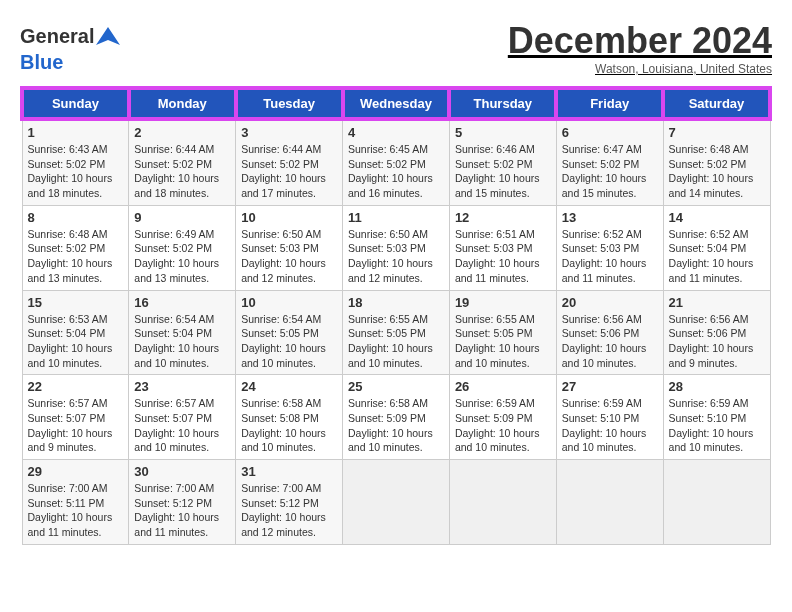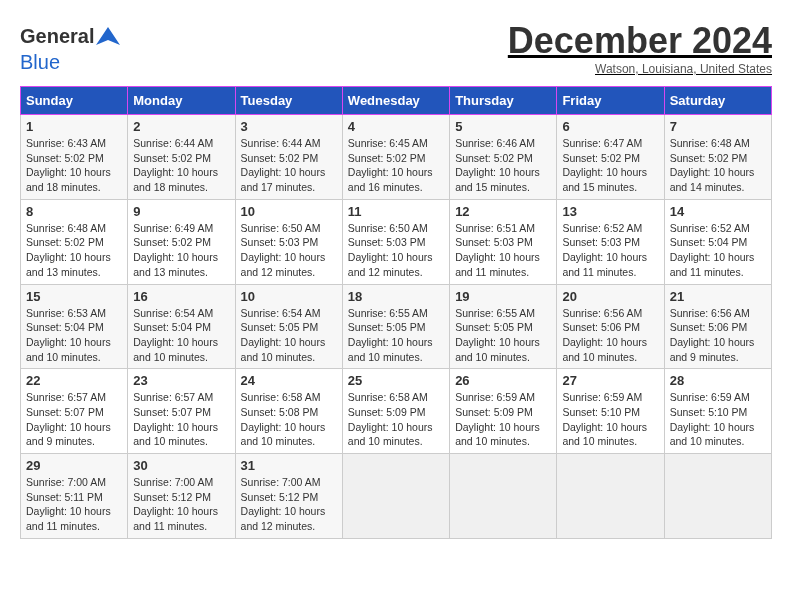--- a/index.html
+++ b/index.html
@@ -42,22 +42,22 @@
       width: 100%;
       border-collapse: collapse;
       table-layout: fixed;
     }
     thead th {
       background: #2255bb;
       color: #fff;
       font-size: 13px;
       font-weight: bold;
       padding: 6px 5px;
-      text-align: left;
-      border: 1px solid #d946ef;
+      text-align: center;
+      border: 4px solid #d946ef;
     }
     tbody td {
       border: 1px solid #ccc;
       vertical-align: top;
       padding: 4px 5px;
       font-size: 11px;
       color: #333;
       min-height: 80px;
       background: #fff;
     }
@@ -89,21 +89,21 @@
   <div class="logo">
     <div class="logo-line">
       <div style="display:flex; align-items:center;">
         <span style="font-size:20px; font-weight:bold; color:#333;">General</span>
         <svg width="28" height="28" viewBox="0 0 28 28">
           <polygon points="14,4 26,22 14,17 2,22" fill="#2266cc"></polygon>
         </svg>
       </div>
     </div>
     <div>
-      <span style="font-size:20px; font-weight:normal; color:#2266cc;">Blue</span>
+      <span style="font-size:20px; font-weight:bold; color:#2266cc;">Blue</span>
     </div>
   </div>
   <div class="title-area">
     <div class="month-title">December 2024</div>
     <div class="location-title">Watson, Louisiana, United States</div>
   </div>
 </div>
 
 <table>
   <thead>

